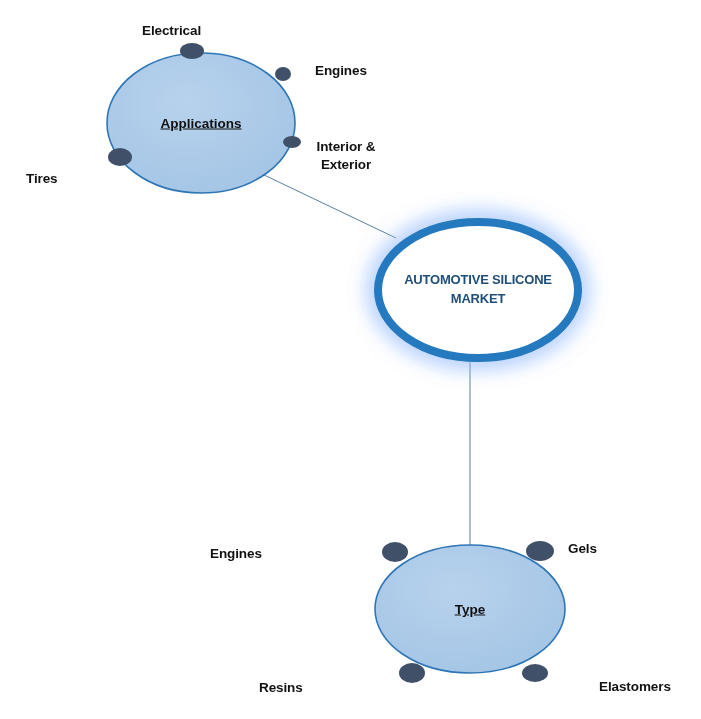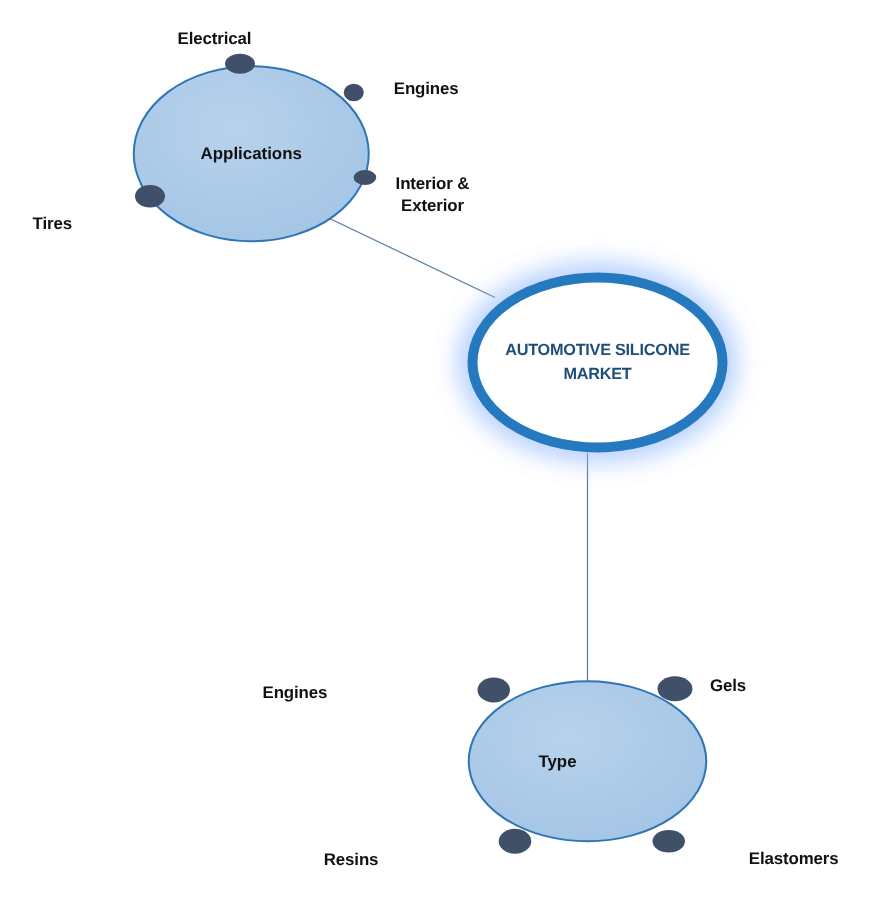--- a/index.html
+++ b/index.html
@@ -41,20 +41,21 @@
   }
   .node-title {
     position: absolute;
     color: #111111;
     font-family: "Liberation Sans", sans-serif;
     font-size: 13.5px;
     font-weight: bold;
     text-align: right;
     white-space: nowrap;
     transform: translate(-50%, -50%);
+    text-decoration: underline;
   }
   .center-title {
     position: absolute;
     color: #1F4E79;
     font-family: "Liberation Sans", sans-serif;
     font-size: 13px;
     font-weight: bold;
     text-align: center;
     line-height: 1.45;
     width: 228px;
@@ -112,21 +113,21 @@
       <ellipse cx="478" cy="290" rx="100" ry="68" fill="#FFFFFF" stroke="#2579BE" stroke-width="8"></ellipse>
     </g>
   </svg>
 
   <div class="center-title" style="left: 478px; top: 290px; color: rgb(31, 78, 121);">
     <span>AUTOMOTIVE SILICONE</span><br>
     <span>MARKET</span>
   </div>
 
   <div class="node-title" style="left:201px; top:123px;">Applications</div>
-  <div class="node-title" style="left:446px; top:609px;">Type</div>
+  <div class="node-title" style="left:470px; top:609px;">Type</div>
 
   <div class="label" style="left:112px; top:22px;padding-left:30px;">Electrical</div>
   <div class="label" style="left:315px; top:62px;">Engines</div>
   <div class="label two-line" style="left:298px; top:138px; text-align:center;">Interior &amp; Exterior</div>
   <div class="label" style="left:26px; top:170px;">Tires</div>
 
   <div class="label" style="left:568px; top:540px;">Gels</div>
   <div class="label" style="left:575px; top:678px;padding-left:24px;">Elastomers</div>
   <div class="label" style="left:259px; top:679px;">Resins</div>
   <div class="label" style="left:210px; top:545px;">Engines</div>

